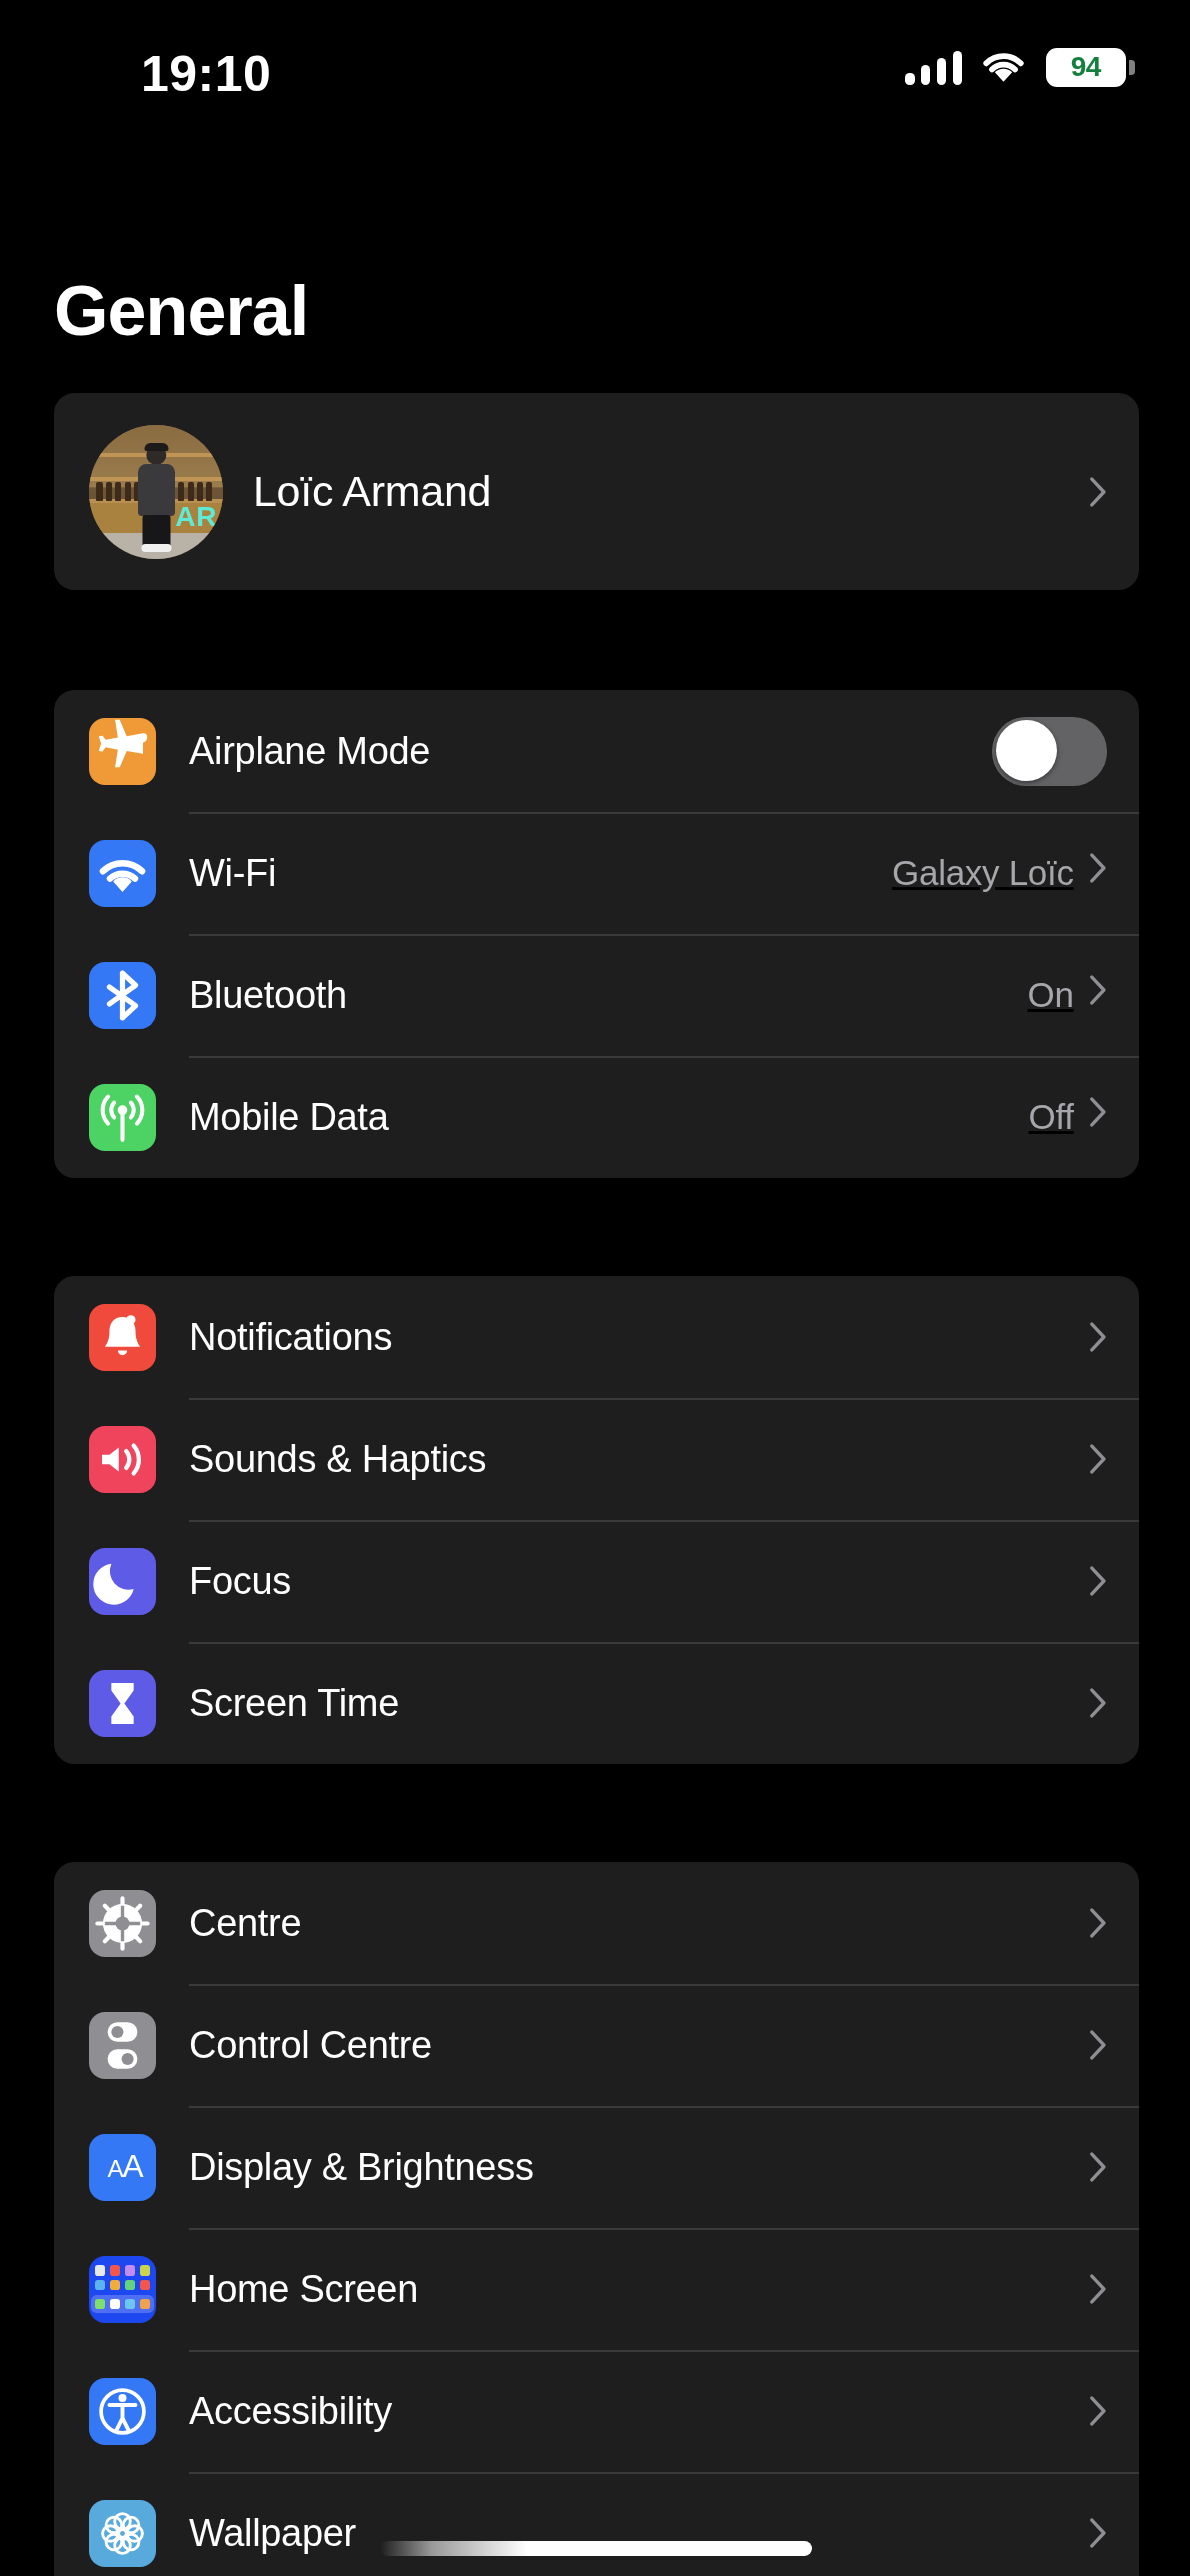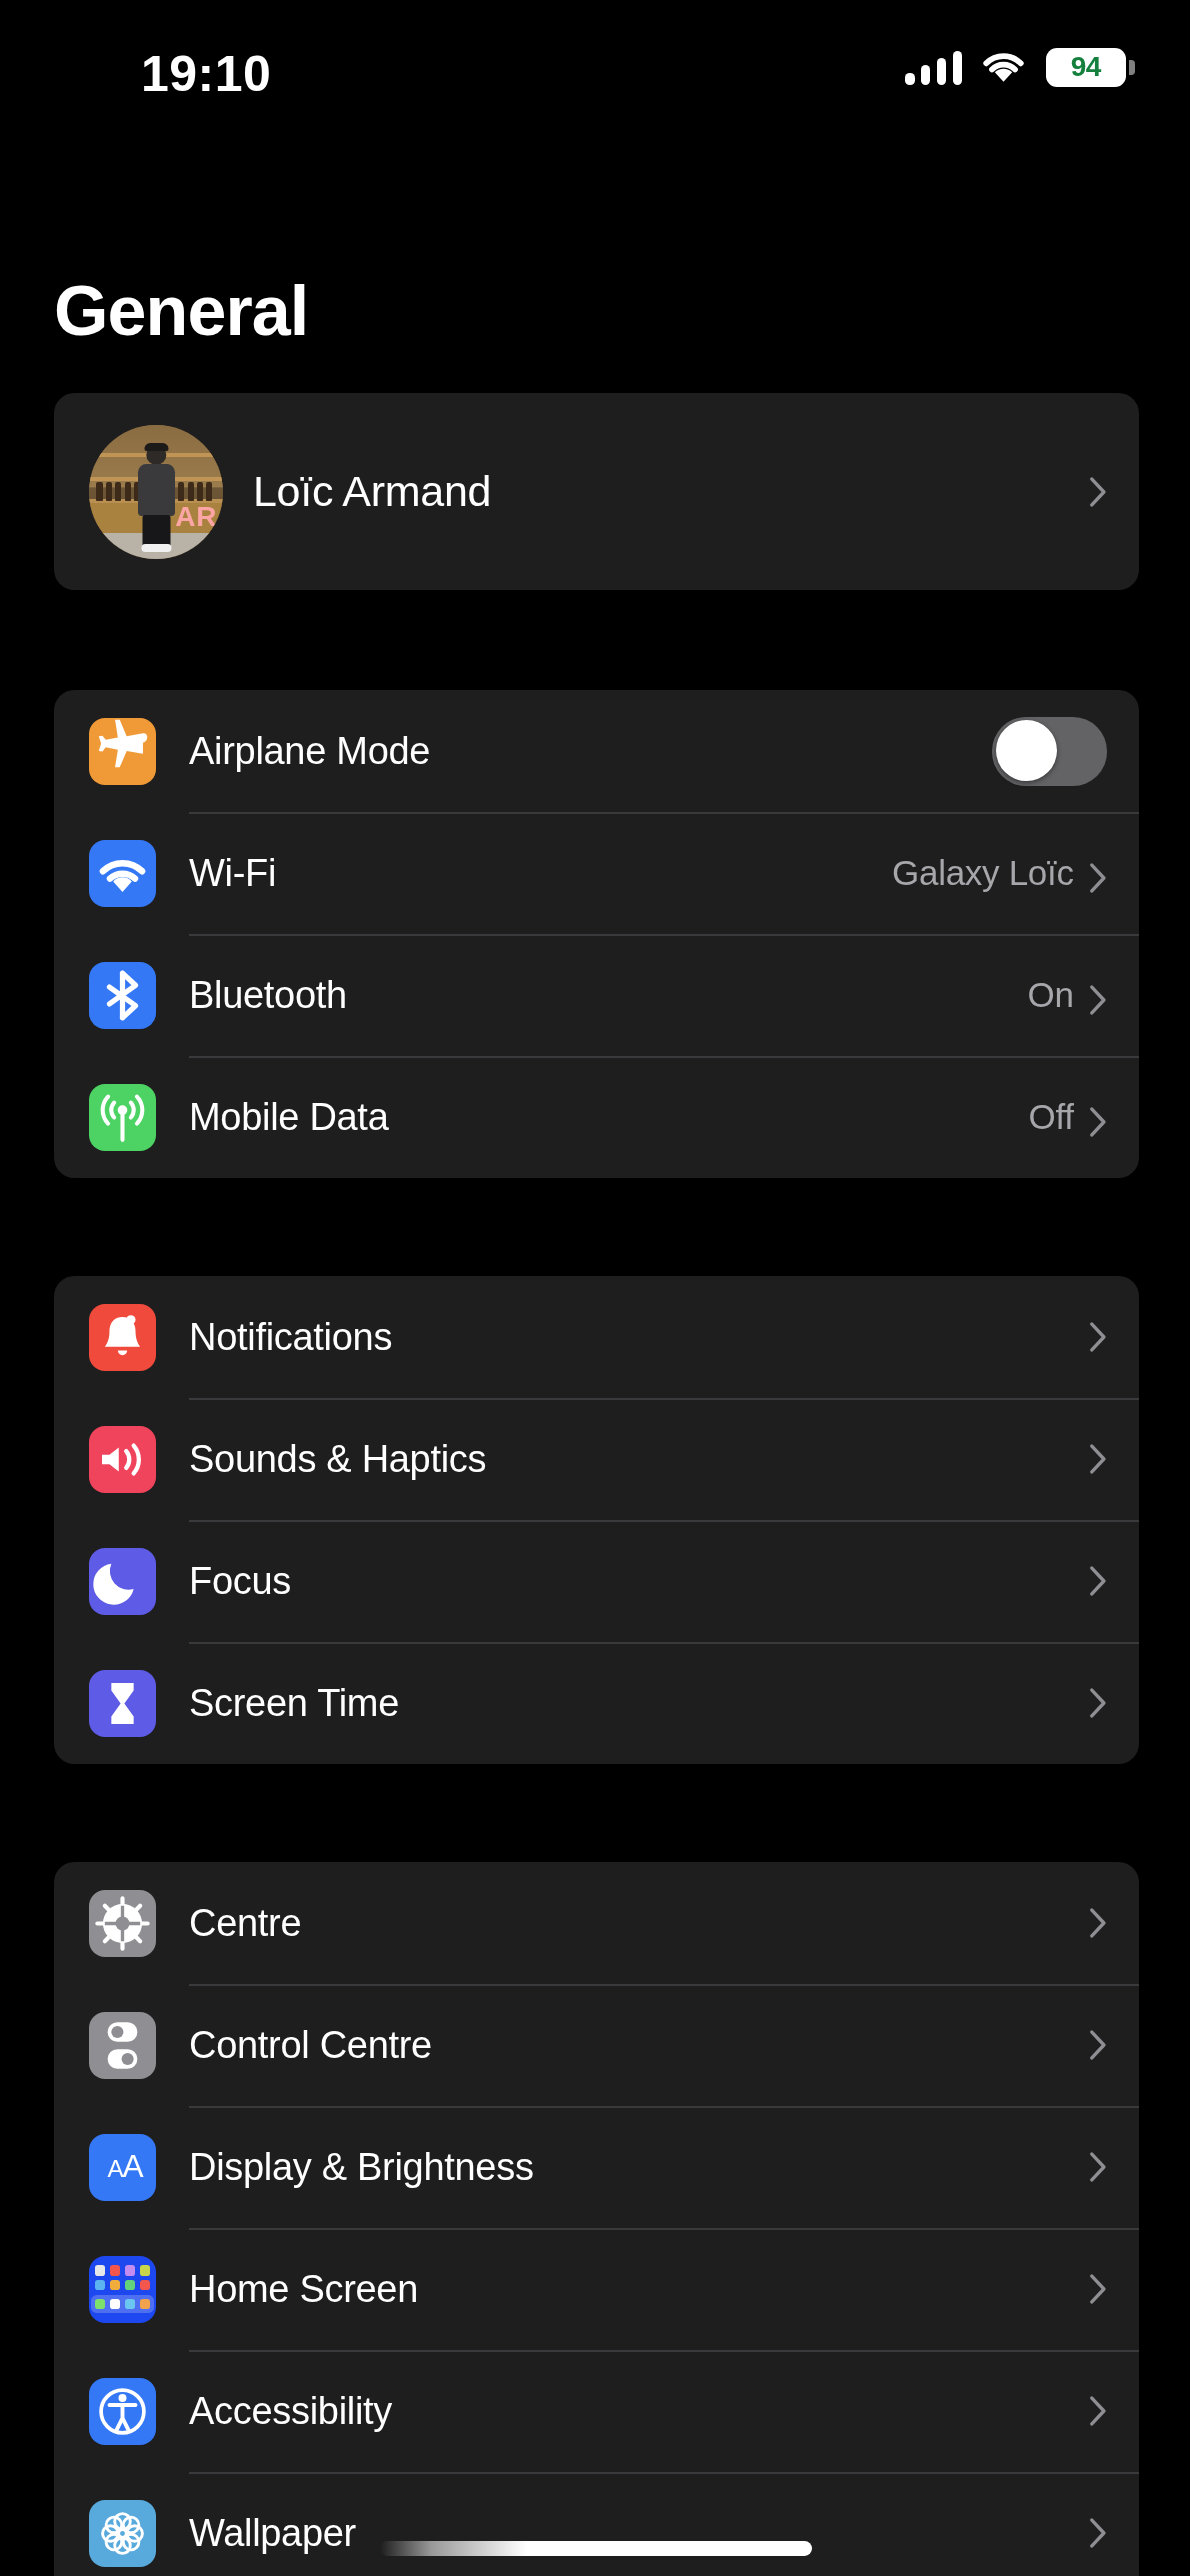--- a/index.html
+++ b/index.html
@@ -61,42 +61,42 @@
   }
   .avatar .ph-wall { position:absolute; inset:0; background:linear-gradient(#8a6c42 0%, #9b7c4c 46%, #6d5636 47%, #5d4b30 100%); }
   .avatar .ph-shelf { position:absolute; left:0; right:0; height:4.6px; background:#c79a57; opacity:.85; }
   .avatar .s1 { top:28px; } .avatar .s2 { top:52px; } .avatar .s3 { top:74px; }
   .avatar .ph-bottles { position:absolute; left:3.7px; right:3.7px; top:13px; height:63px; }
   .avatar .ph-bottles b { position:absolute; bottom:0; width:6.5px; height:18.5px; background:#3d2a18; border-radius:1.9px 1.9px 0.9px 0.9px; }
   .avatar .ph-counter { position:absolute; left:0; right:0; bottom:24px; height:32px; background:#a9823f; }
   .avatar .ph-floor { position:absolute; left:0; right:0; bottom:0; height:26px; background:#b9b2a6; }
   .avatar .ph-bar-txt {
     position:absolute; right:5.6px; bottom:28px; font-size:28px; font-weight:700;
-    color:#fca5a5; letter-spacing:0.9px; line-height:1;
+    color:#5eead4; letter-spacing:0.9px; line-height:1;
   }
   .avatar .ph-person { position:absolute; left:50%; top:20.4px; transform:translateX(-50%); width:43px; height:109px; }
   .avatar .ph-head { position:absolute; left:50%; transform:translateX(-50%); top:0; width:20.4px; height:20.4px; border-radius:50%; background:#2e2a27; }
   .avatar .ph-cap { position:absolute; left:50%; transform:translateX(-50%); top:-1.9px; width:24px; height:8.3px; border-radius:5.6px 5.6px 1.9px 1.9px; background:#1c1b1a; }
   .avatar .ph-torso { position:absolute; left:50%; transform:translateX(-50%); top:19.5px; width:37px; height:52px; border-radius:8.3px 8.3px 3.7px 3.7px; background:#3a3a3c; }
   .avatar .ph-legs { position:absolute; left:50%; transform:translateX(-50%); top:70px; width:28px; height:35px; background:#17171a; border-radius:2.8px 2.8px 1.9px 1.9px; }
   .avatar .ph-shoes { position:absolute; left:50%; transform:translateX(-50%); bottom:1.9px; width:30px; height:8.3px; background:#f0f0f0; border-radius:3.7px; }
 
   .profile-text { margin-left:30px; flex:1; min-width:0; }
   .profile-name { font-size:43px; color:#fff; font-weight:400; line-height:1.1; letter-spacing:-0.3px; }
   .profile-sub { font-size:28px; color:#e6e6e6; margin-top:11px; letter-spacing:-0.2px; }
 
   
   .row { display:flex; align-items:center; height:122px; padding-left:35px; padding-right:32px; position:relative; cursor:pointer; }
   .row + .row::before {
     content:""; position:absolute; left:135px; right:0; top:0; height:1.9px; background:#3a3a3c;
   }
   .ricon { width:67px; height:67px; border-radius:16px; flex:none; position:relative;
            display:flex; align-items:center; justify-content:center; overflow:hidden; }
   .rlabel { margin-left:33px; font-size:38px; color:#fff; letter-spacing:-0.3px; white-space:nowrap; }
-  .rright { margin-left:auto; display:flex; align-items:flex-end; gap:16.7px; }
+  .rright { margin-left:auto; display:flex; align-items:flex-start; gap:16.7px;text-decoration:underline; }
   .rvalue { font-size:35px; color:#a6a6ab; letter-spacing:-0.3px; }
   .chev { width:16.7px; height:30px; flex:none; }
   .chev svg { display:block; }
 
   
   .toggle { width:115px; height:69px; border-radius:34px; background:#636366; position:relative; flex:none; cursor:pointer; }
   .toggle .knob { position:absolute; top:3.7px; left:3.7px; width:61px; height:61px; border-radius:50%; background:#fff;
                   box-shadow:0 1.9px 5.6px rgba(0,0,0,.45); }
 
   

